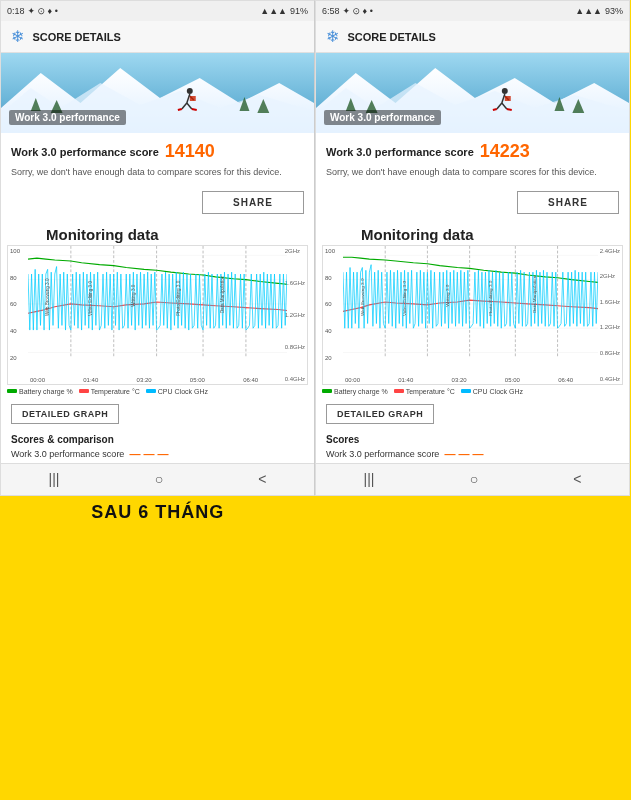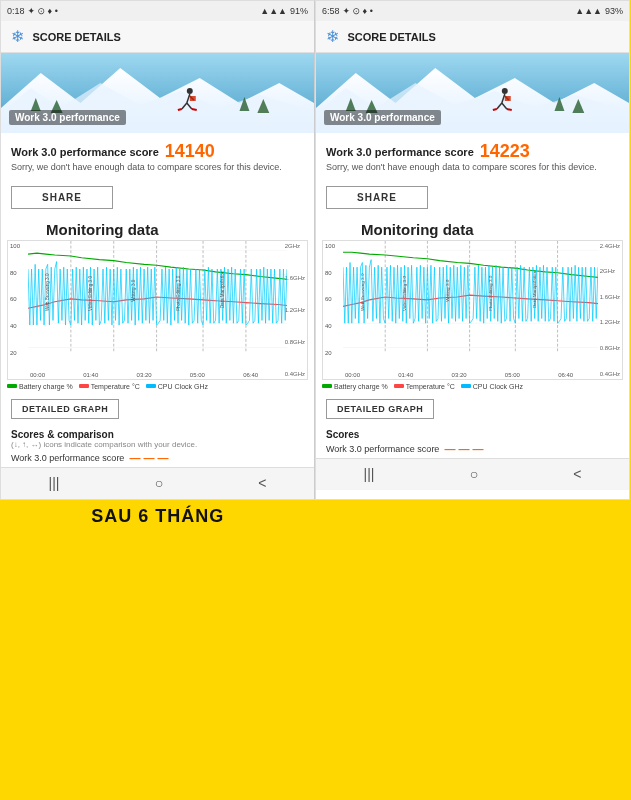--- a/index.html
+++ b/index.html
@@ -84,26 +84,27 @@
       font-weight: 600;
     }
     .score-value {
       font-size: 18px;
       font-weight: bold;
       color: #FF6600;
     }
     .sorry-text {
       font-size: 9px;
       color: #555;
+      margin-top: 5px;
       line-height: 1.3;
     }
     .share-btn-wrap {
       padding: 8px 10px;
       display: flex;
-      justify-content: flex-start;
+      justify-content: flex-end;
     }
     .share-btn {
       border: 1px solid #999;
       background: #fff;
       font-size: 10px;
       font-weight: bold;
       letter-spacing: 1px;
       padding: 5px 30px;
       cursor: pointer;
       color: #333;
@@ -393,21 +394,20 @@
           <span>CPU Clock GHz</span>
         </div>
       </div>
 
       <div class="detailed-btn-wrap">
         <button class="detailed-btn">DETAILED GRAPH</button>
       </div>
 
       <div class="scores-section">
         <div class="scores-title">Scores &amp; comparison</div>
-        <div class="scores-subtitle">(↓, ↑, ↔) icons indicate comparison with your device.</div>
         <div class="scores-row">
           <span class="scores-label-sm">Work 3.0 performance score</span>
           <span class="scores-val-sm" style="color:#FF6600;">— — —</span>
         </div>
       </div>
 
       <div class="nav-bar">
         <span class="nav-icon">|||</span>
         <span class="nav-icon">○</span>
         <span class="nav-icon">&lt;</span>

